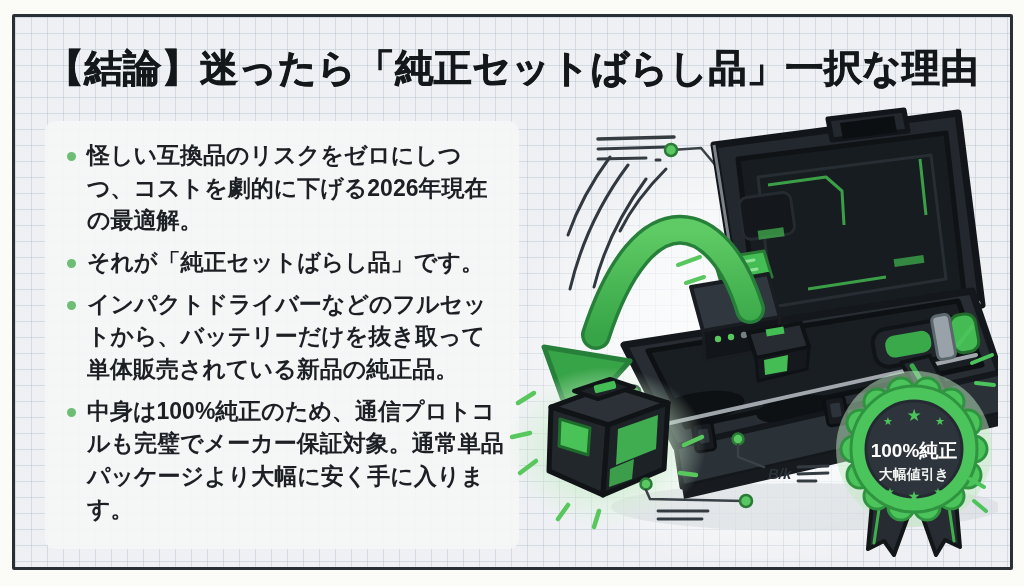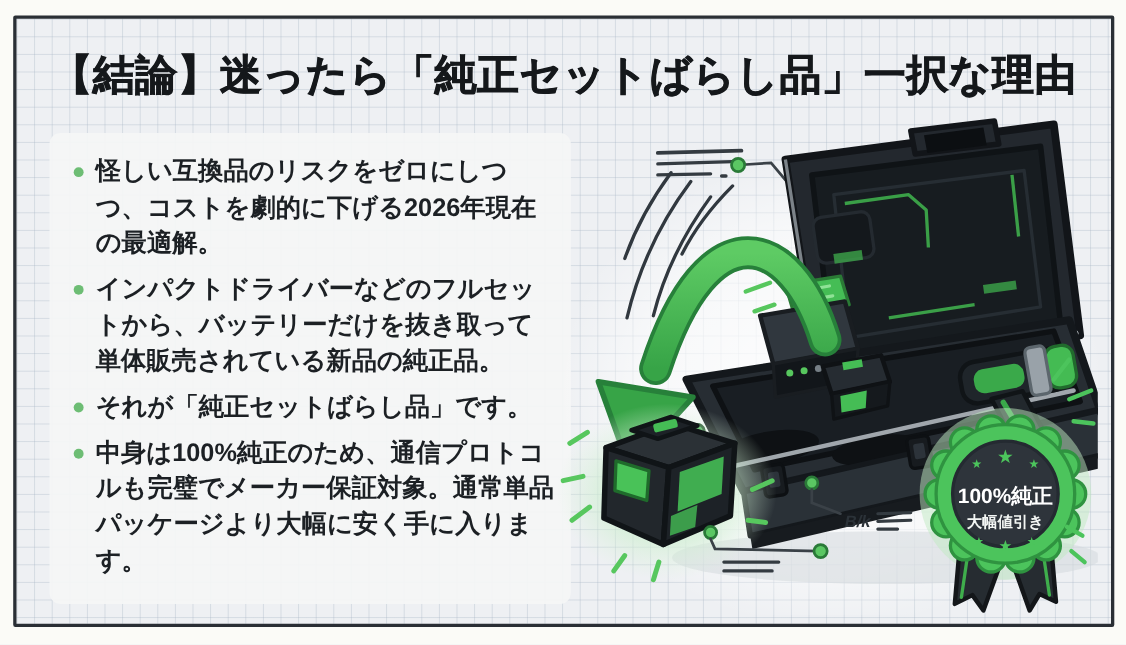--- a/index.html
+++ b/index.html
@@ -54,22 +54,22 @@
 <body>
 
 <div class="stage">
   <div class="frame">
 
     <h1 class="title">【結論】迷ったら「純正セットばらし品」一択な理由</h1>
 
     <div class="panel">
       <ul class="bullets">
         <li><span class="dot"></span><span>怪しい互換品のリスクをゼロにしつつ、コストを劇的に下げる2026年現在の最適解。</span></li>
+        <li><span class="dot"></span><span>それが「純正セットばらし品」です。</span></li>
         <li><span class="dot"></span><span>インパクトドライバーなどのフルセットから、バッテリーだけを抜き取って単体販売されている新品の純正品。</span></li>
-        <li><span class="dot"></span><span>それが「純正セットばらし品」です。</span></li>
         <li><span class="dot"></span><span>中身は100%純正のため、通信プロトコルも完璧でメーカー保証対象。通常単品パッケージより大幅に安く手に入ります。</span></li>
       </ul>
     </div>
 
     <div class="art">
       <svg viewBox="0 0 492 452" xmlns="http://www.w3.org/2000/svg">
         <defs>
           <radialGradient id="softwhite" cx="50%" cy="50%" r="50%">
             <stop offset="0%" stop-color="#ffffff" stop-opacity="0.95"></stop>
             <stop offset="70%" stop-color="#ffffff" stop-opacity="0.55"></stop>

